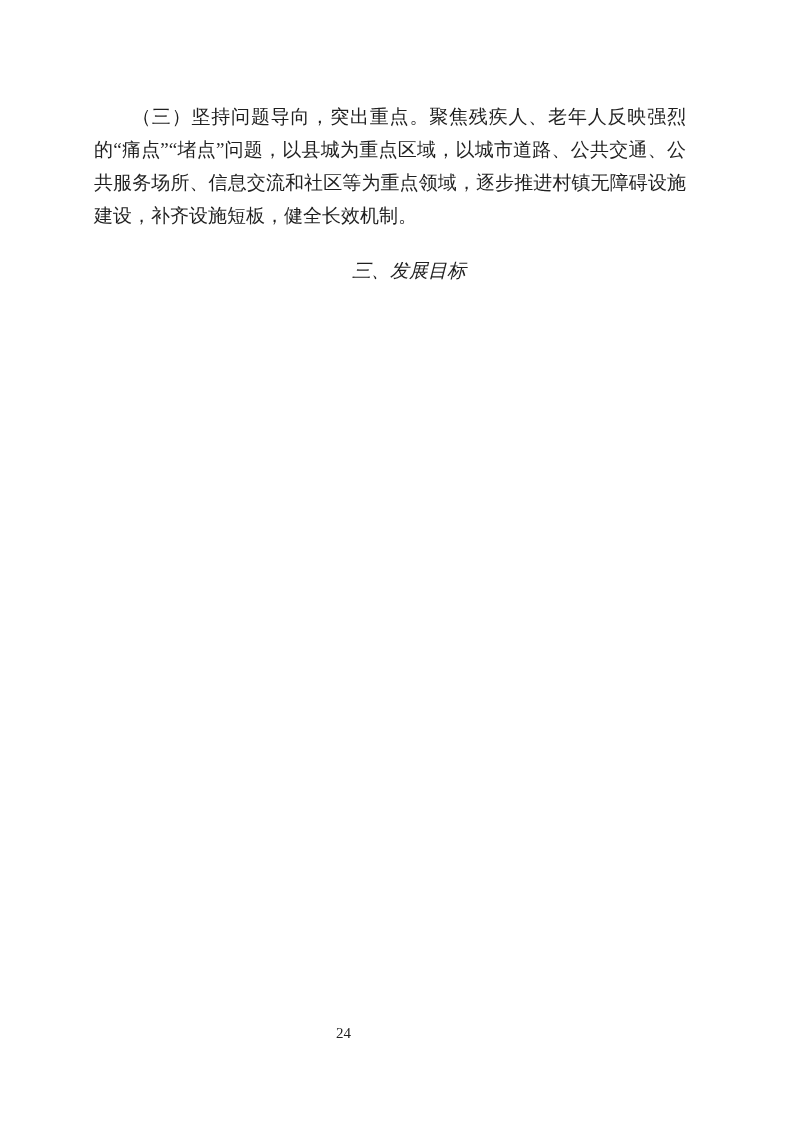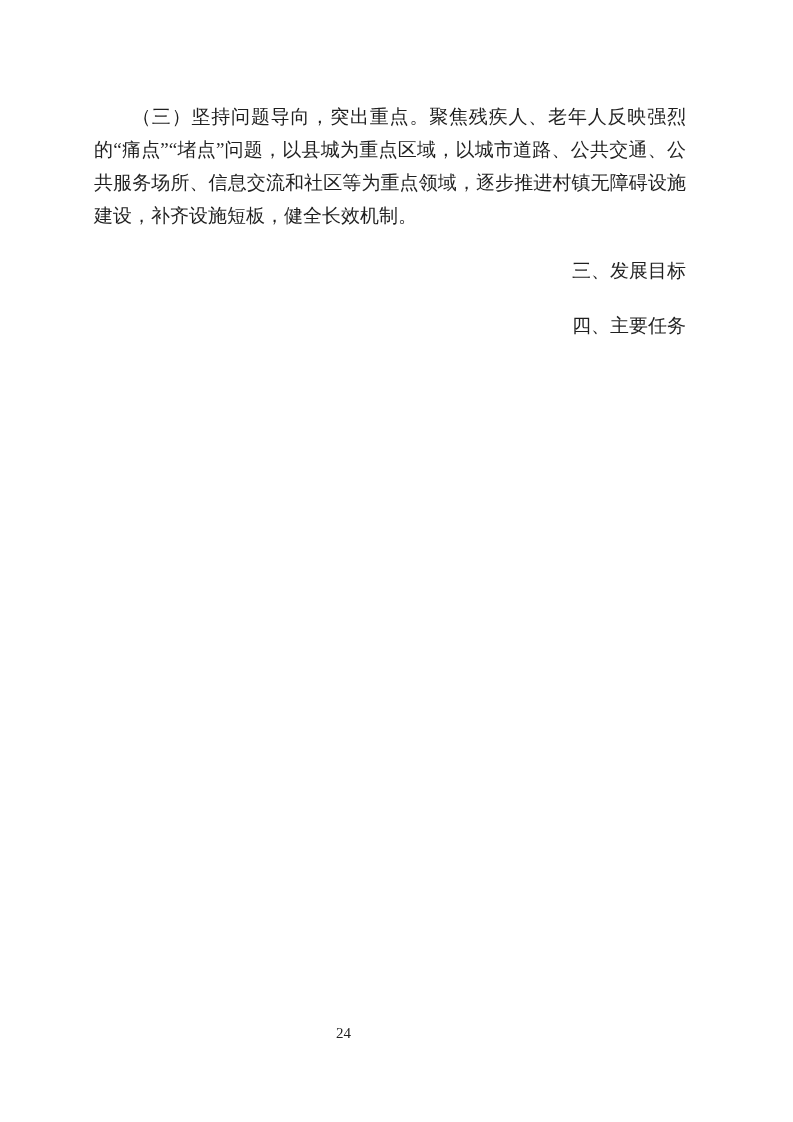--- a/index.html
+++ b/index.html
@@ -26,21 +26,22 @@
   .block {
     font-size: 19px;
     line-height: 33px;
     text-align: justify;
     text-indent: 2em;
     margin-bottom: 22px;
     word-break: break-all;
   }
   .block.heading,
   .block.subheading {
-    text-align: right;
+    text-align: center;
+    font-style: italic;
   }
   .footer {
     position: absolute;
     top: 1022px;
     left: 0;
     width: 687px;
     text-align: center;
   }
   .page-number {
     font-size: 15px;
@@ -48,18 +49,17 @@
     color: #1f1f1f;
   }
 </style>
 </head>
 <body>
 
 <div class="page">
   <div class="content">
     <p class="block paragraph">（三）坚持问题导向，突出重点。聚焦残疾人、老年人反映强烈的“痛点”“堵点”问题，以县城为重点区域，以城市道路、公共交通、公共服务场所、信息交流和社区等为重点领域，逐步推进村镇无障碍设施建设，补齐设施短板，健全长效机制。</p>
     <p class="block heading">三、发展目标</p>
-    <p class="block heading">四、主要任务</p>
   </div>
   <div class="footer">
     <span class="page-number">24</span>
   </div>
 </div>
 
 </body></html>

